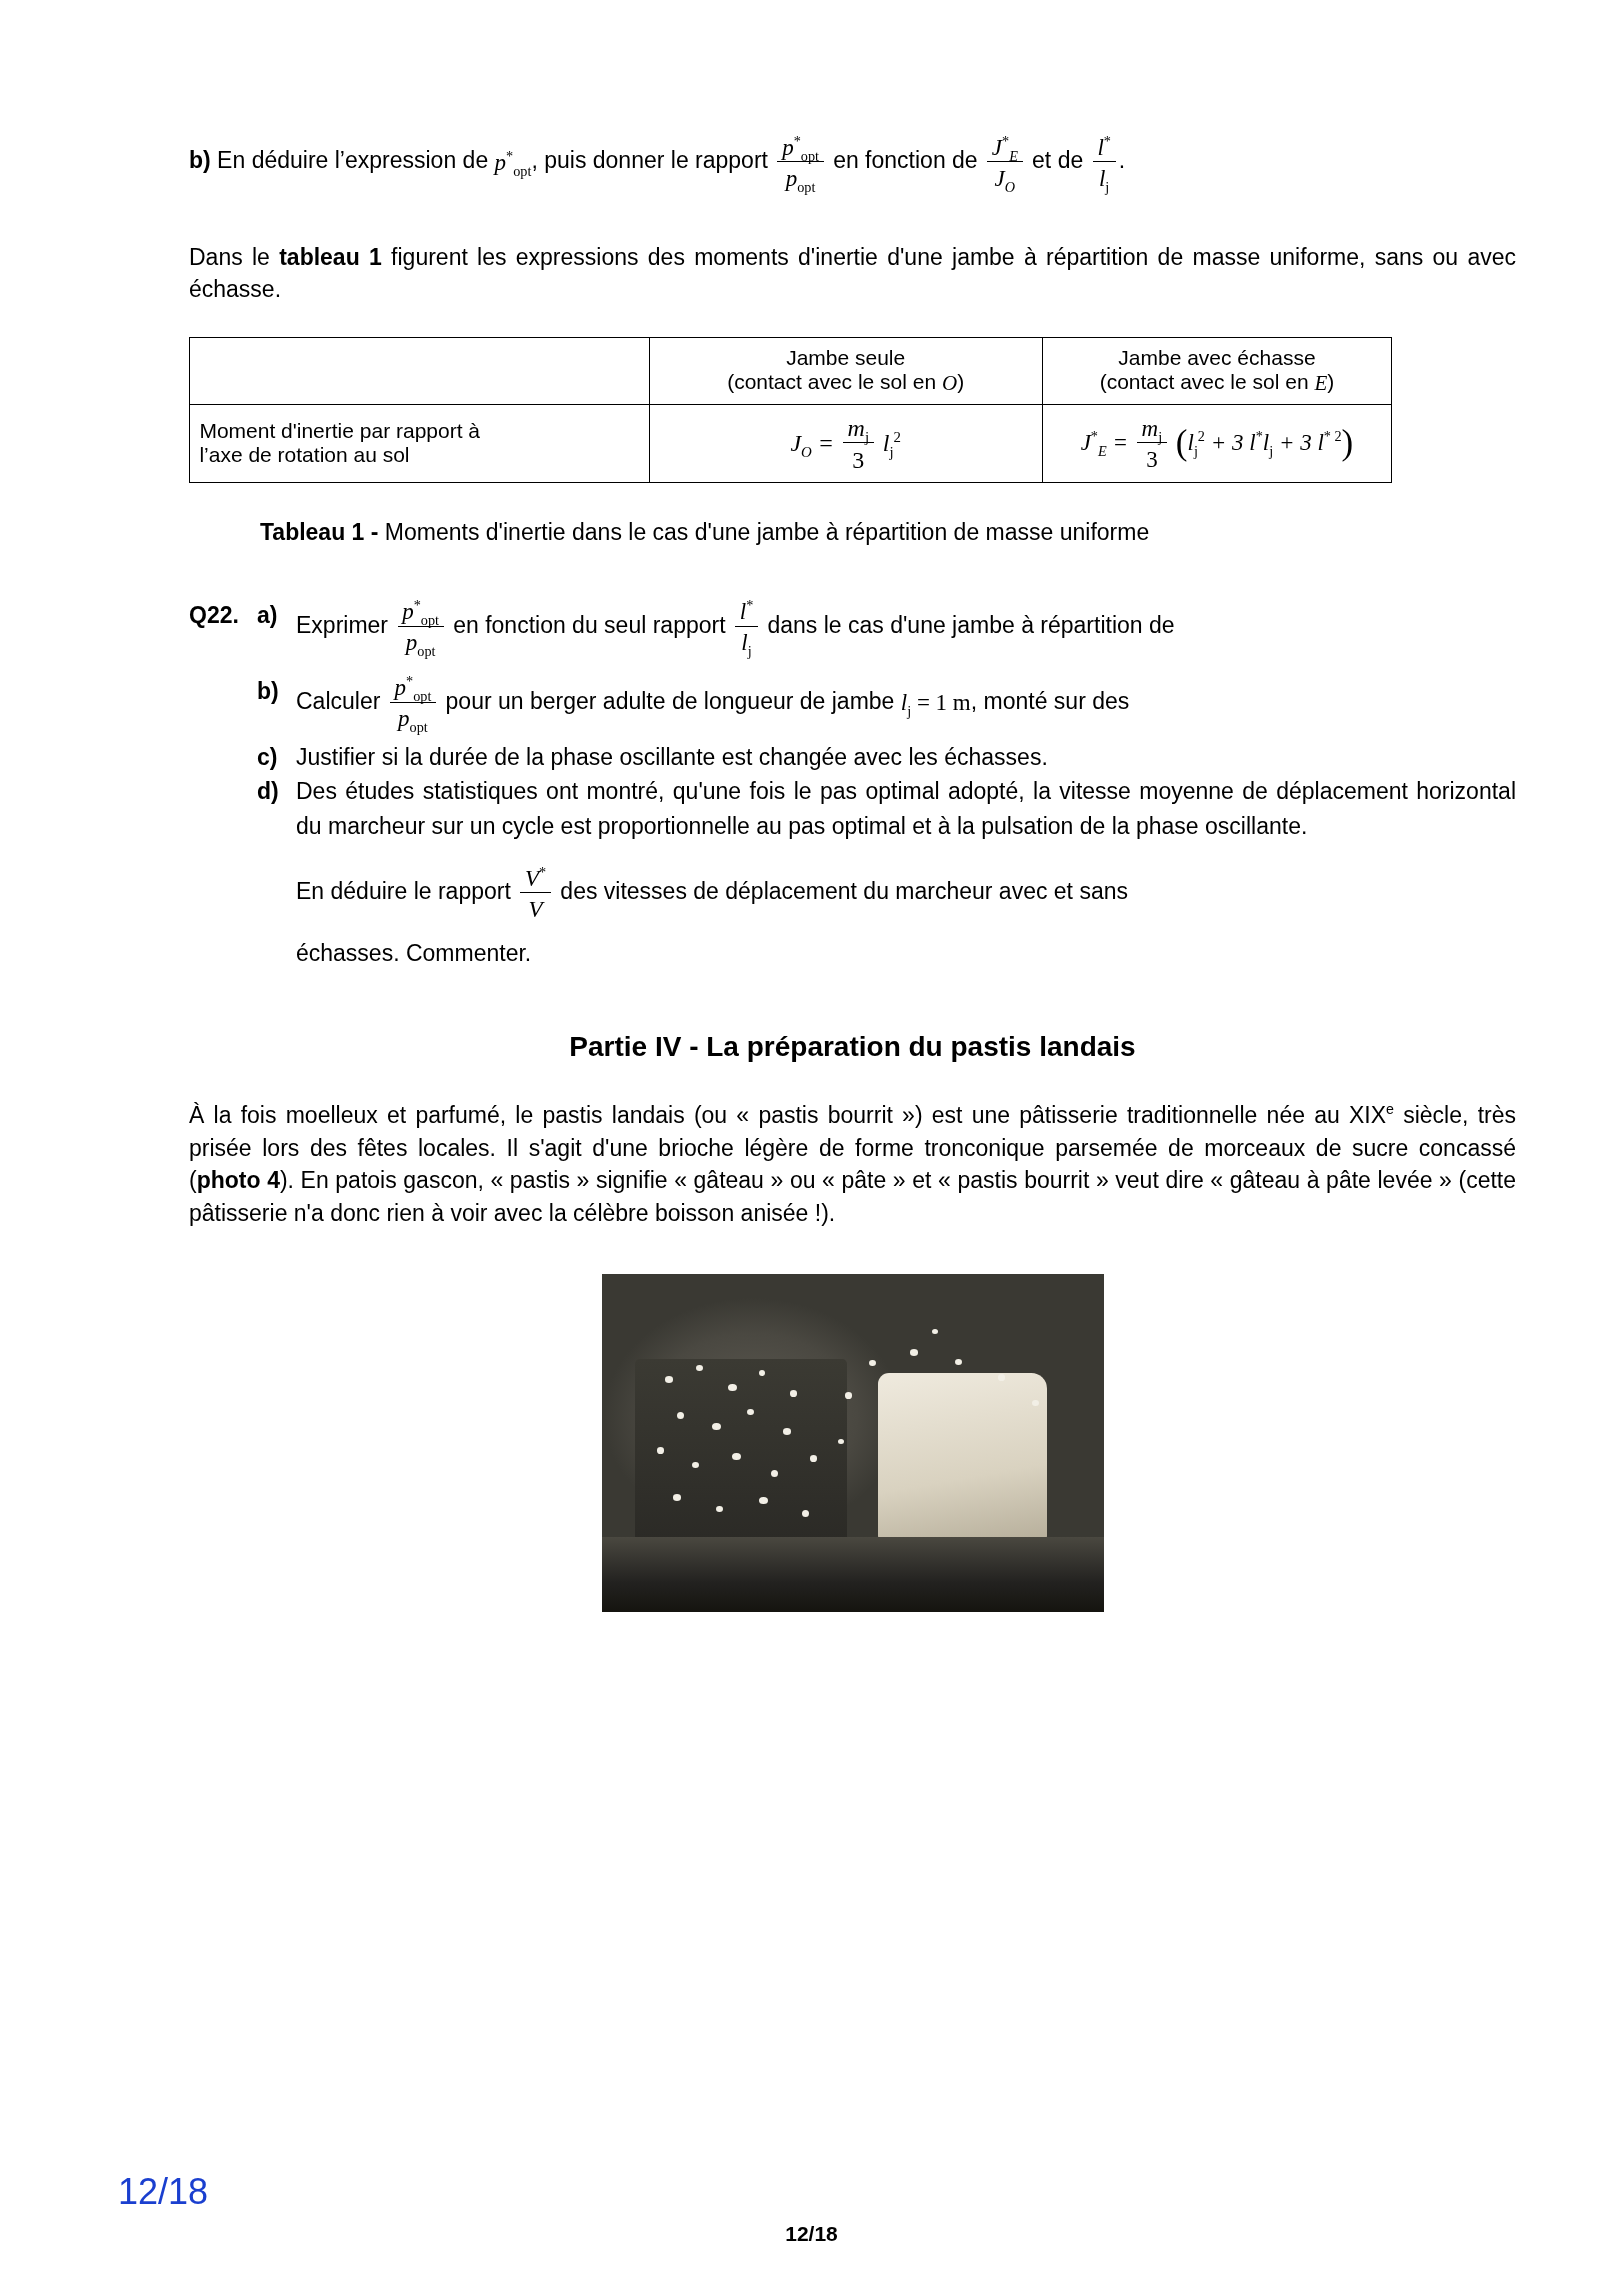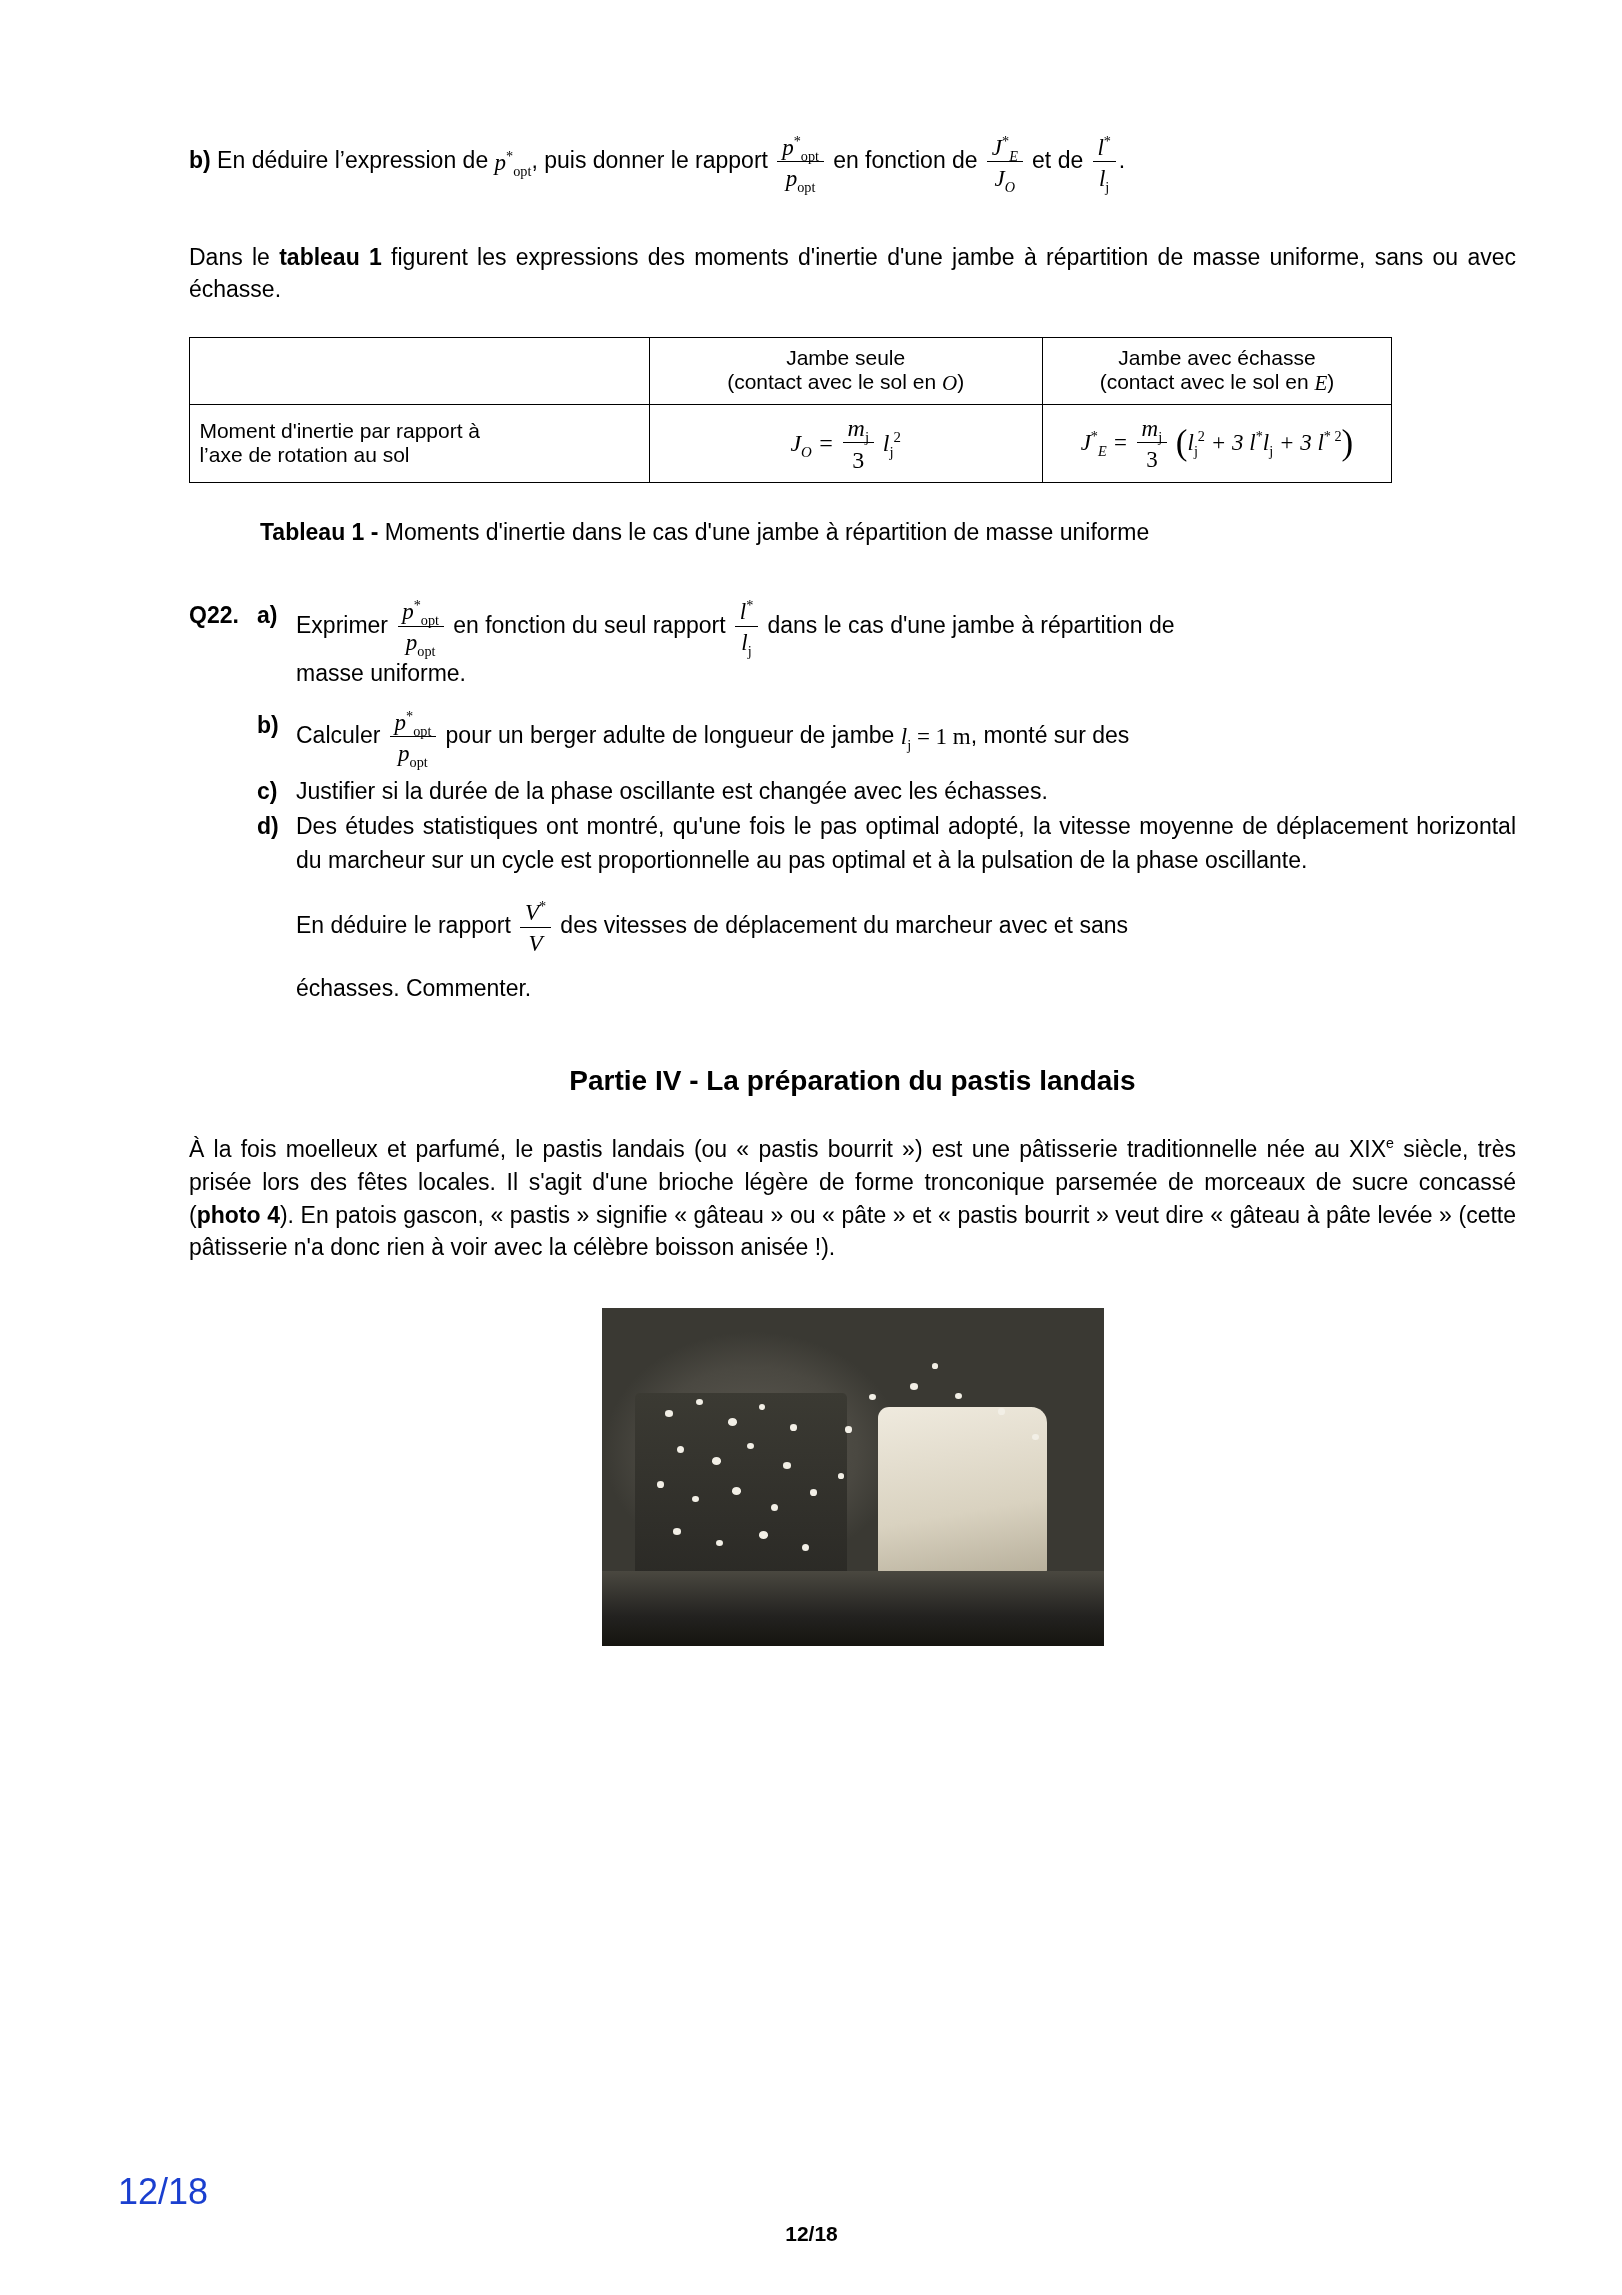--- a/index.html
+++ b/index.html
@@ -310,21 +310,20 @@
             <span class="den"><span class="math">p<sub class="s">opt</sub></span></span>
           </span>
           <span>en fonction du seul rapport</span>
           <span class="frac">
             <span class="num"><span class="math">l<sup class="s">*</sup></span></span>
             <span class="den"><span class="math">l<sub class="s">j</sub></span></span>
           </span>
           <span>dans le cas d'une jambe à répartition de</span>
         </div>
       </div>
-      <div class="contline">masse uniforme.</div>
 
       <div class="qrow" style="margin-top:17.3px;">
         <div class="qlabel"></div>
         <div class="qsub">b)</div>
         <div class="qtext">
           <span>Calculer</span>
           <span class="frac">
             <span class="num"><span class="math">p<sup class="s">*</sup><sub class="s">opt</sub></span></span>
             <span class="den"><span class="math">p<sub class="s">opt</sub></span></span>
           </span>

